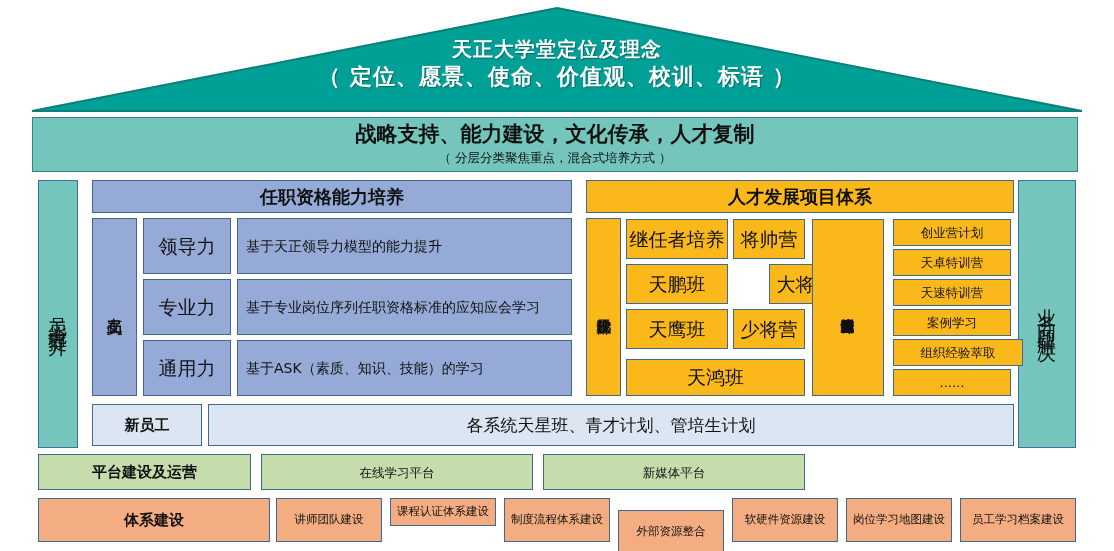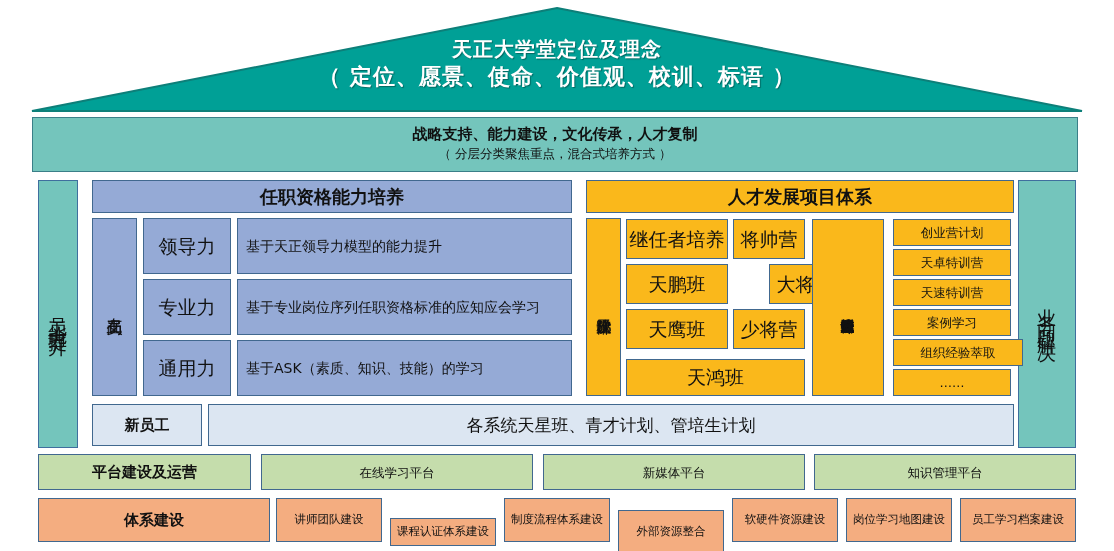--- a/index.html
+++ b/index.html
@@ -52,21 +52,21 @@
     height: 55px;
     background: #74C5BC;
     border: 1px solid #3a7f88;
     box-sizing: border-box;
     display: flex;
     flex-direction: column;
     align-items: center;
     justify-content: center;
   }
   .banner-main {
-    font-size: 15px;
+    font-size: 21px;
     font-weight: bold;
     color: #101010;
     line-height: 1.15;
   }
   .banner-sub {
     font-size: 12.5px;
     color: #101010;
     margin-top: 3px;
   }
 
@@ -199,24 +199,23 @@
   <div class="box orange sm" style="left:893px; top:309px; width:118px; height:27px;">案例学习</div>
   <div class="box orange sm" style="left:893px; top:339px; width:130px; height:27px;text-align:center;">组织经验萃取</div>
   <div class="box orange sm" style="left:893px; top:369px; width:118px; height:27px;">……</div>
 
   <div class="box blue-lite big" style="left:92px; top:404px; width:110px; height:42px;">新员工</div>
   <div class="box blue-lite" style="left:208px; top:404px; width:806px; height:42px; font-size:17px;">各系统天星班、青才计划、管培生计划</div>
 
   <div class="box green big" style="left:38px; top:454px; width:213px; height:36px;">平台建设及运营</div>
   <div class="box green sm" style="left:261px; top:454px; width:272px; height:36px;">在线学习平台</div>
   <div class="box green sm" style="left:543px; top:454px; width:262px; height:36px;">新媒体平台</div>
-  <div class="box green sm" style="left:814px; top:454px; width:262px; height:36px;">知识管理平台</div>
 
   <div class="box peach big" style="left:38px; top:498px; width:232px; height:44px;">体系建设</div>
   <div class="box peach xs" style="left:276px; top:498px; width:106px; height:44px;">讲师团队建设</div>
-  <div class="box peach xs" style="left:390px; top:518px; width:106px; height:28px;">课程认证体系建设</div>
+  <div class="box peach xs" style="left:390px; top:498px; width:106px; height:28px;">课程认证体系建设</div>
   <div class="box peach xs" style="left:504px; top:498px; width:106px; height:44px;">制度流程体系建设</div>
   <div class="box peach xs" style="left:618px; top:510px; width:106px; height:44px;">外部资源整合</div>
   <div class="box peach xs" style="left:732px; top:498px; width:106px; height:44px;">软硬件资源建设</div>
   <div class="box peach xs" style="left:846px; top:498px; width:106px; height:44px;">岗位学习地图建设</div>
   <div class="box peach xs" style="left:960px; top:498px; width:116px; height:44px;">员工学习档案建设</div>
 
 </div>
 
 </body></html>

